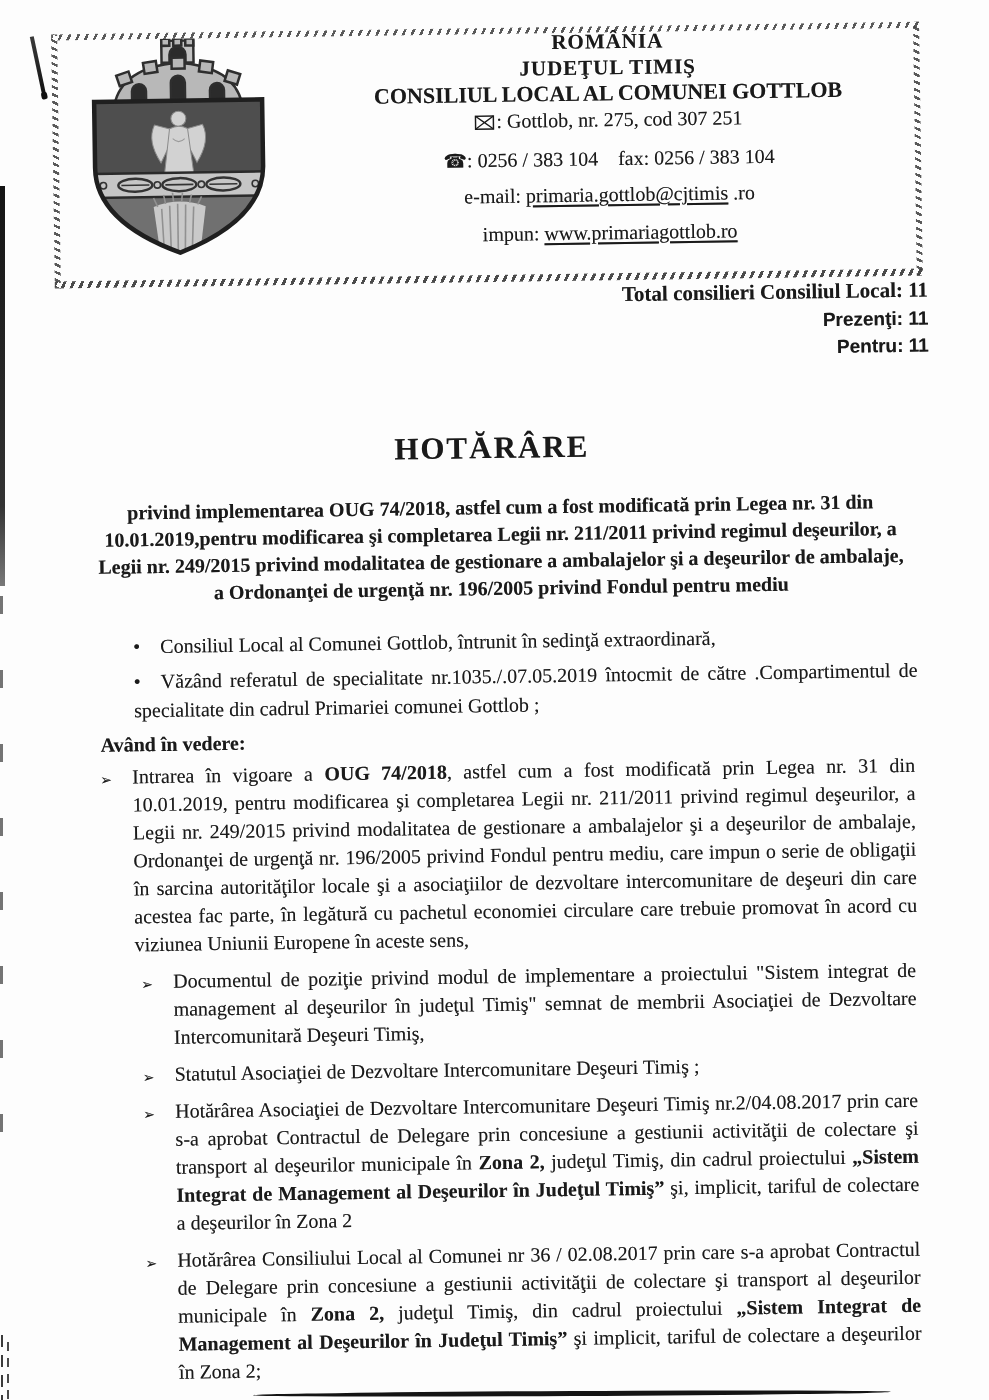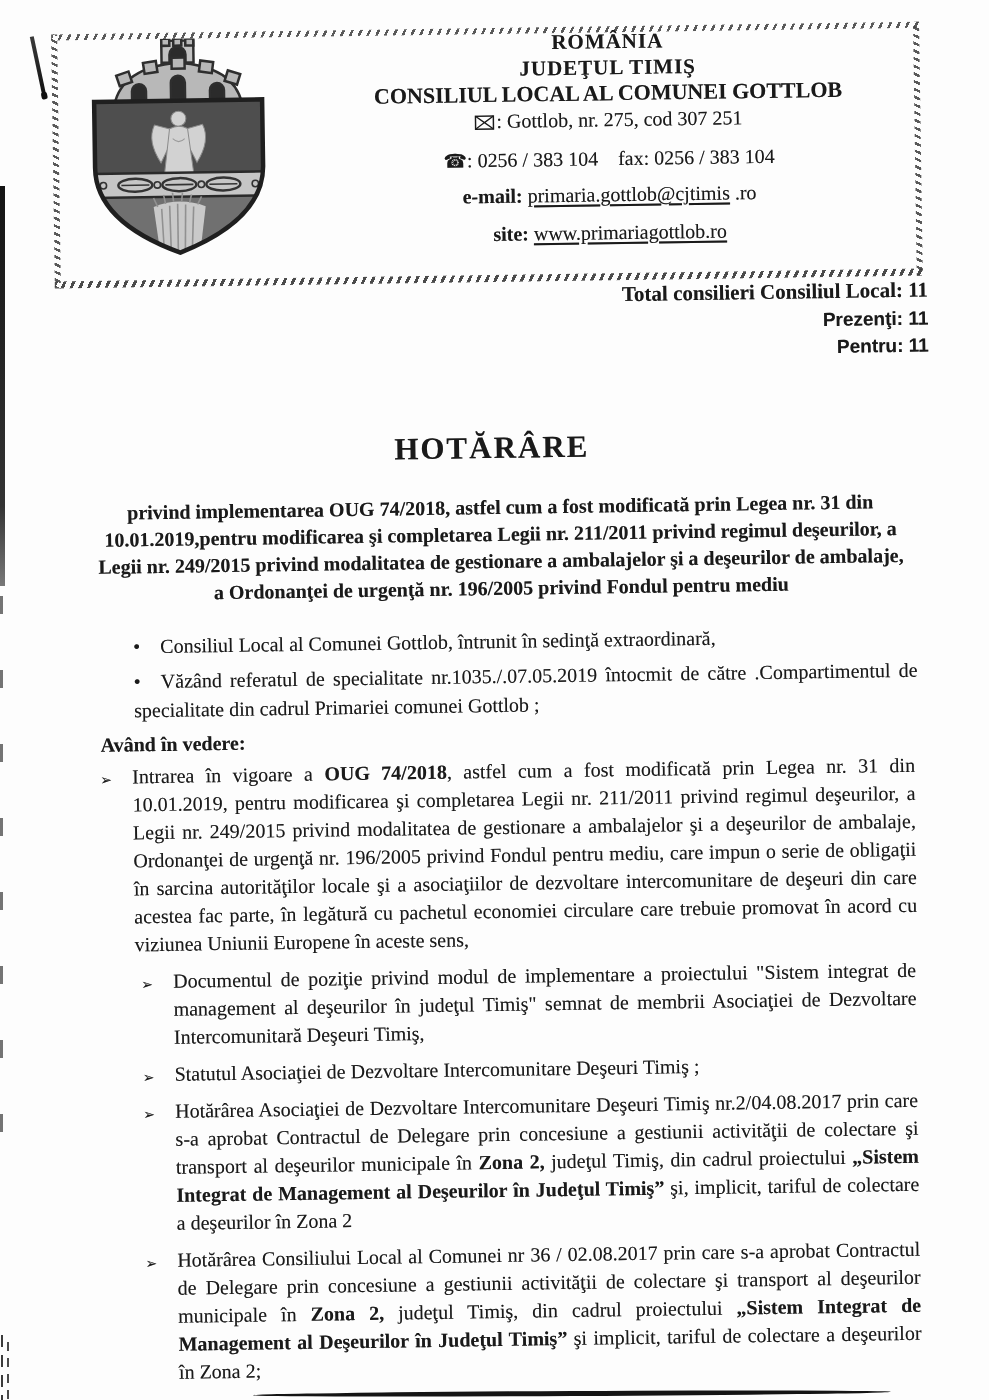--- a/index.html
+++ b/index.html
@@ -30,21 +30,21 @@
   .h-country{font-size:21px;font-weight:bold;letter-spacing:1px;}
   .h-county{font-size:21px;font-weight:bold;letter-spacing:1px;margin-top:3px;}
   .h-council{font-size:22px;font-weight:bold;margin-top:3px;}
   .h-addr{font-size:20px;margin-top:4px;}
   .h-phone{font-size:20px;margin-top:17px;}
   .h-email{font-size:20px;margin-top:15px;}
   .h-site{font-size:20px;margin-top:16px;}
   .env-svg{vertical-align:-2px;margin-right:2px;}
   .tel{font-family:"DejaVu Sans",sans-serif;font-size:19px;}
   .gap{display:inline-block;width:20px;}
-  .lbl{font-weight:bold;}
+  .lbl{font-weight:normal;}
   .lnk{text-decoration:underline;text-underline-offset:3px;}
 
   
   .counters{position:absolute;top:284px;right:56px;text-align:right;}
   .c-total{font-size:21px;font-weight:bold;}
   .c-sans{font-family:"Liberation Sans","DejaVu Sans",sans-serif;font-size:19px;font-weight:bold;margin-top:5px;}
 
   
   .title{position:absolute;top:430px;left:0;width:100%;text-align:center;
     font-size:31px;font-weight:bold;letter-spacing:2px;}
@@ -177,21 +177,21 @@
           </svg><span>: Gottlob, nr. 275, cod 307 251</span>
         </div>
         <div class="h-phone">
           <span class="tel">☎</span><span>: 0256 / 383 104</span><span class="gap"></span><span>fax: 0256 / 383 104</span>
         </div>
         <div class="h-email">
           <span class="lbl">e-mail:</span>
           <span class="lnk">primaria.gottlob@cjtimis</span><span> .ro</span>
         </div>
         <div class="h-site">
-          <span class="lbl">site:</span>
+          <span class="lbl">impun:</span>
           <span class="lnk">www.primariagottlob.ro</span>
         </div>
       </div>
     </div>
 
     <div class="counters">
       <div class="c-total">Total consilieri Consiliul Local: 11</div>
       <div class="c-sans">Prezenţi: 11</div>
       <div class="c-sans">Pentru: 11</div>
     </div>

